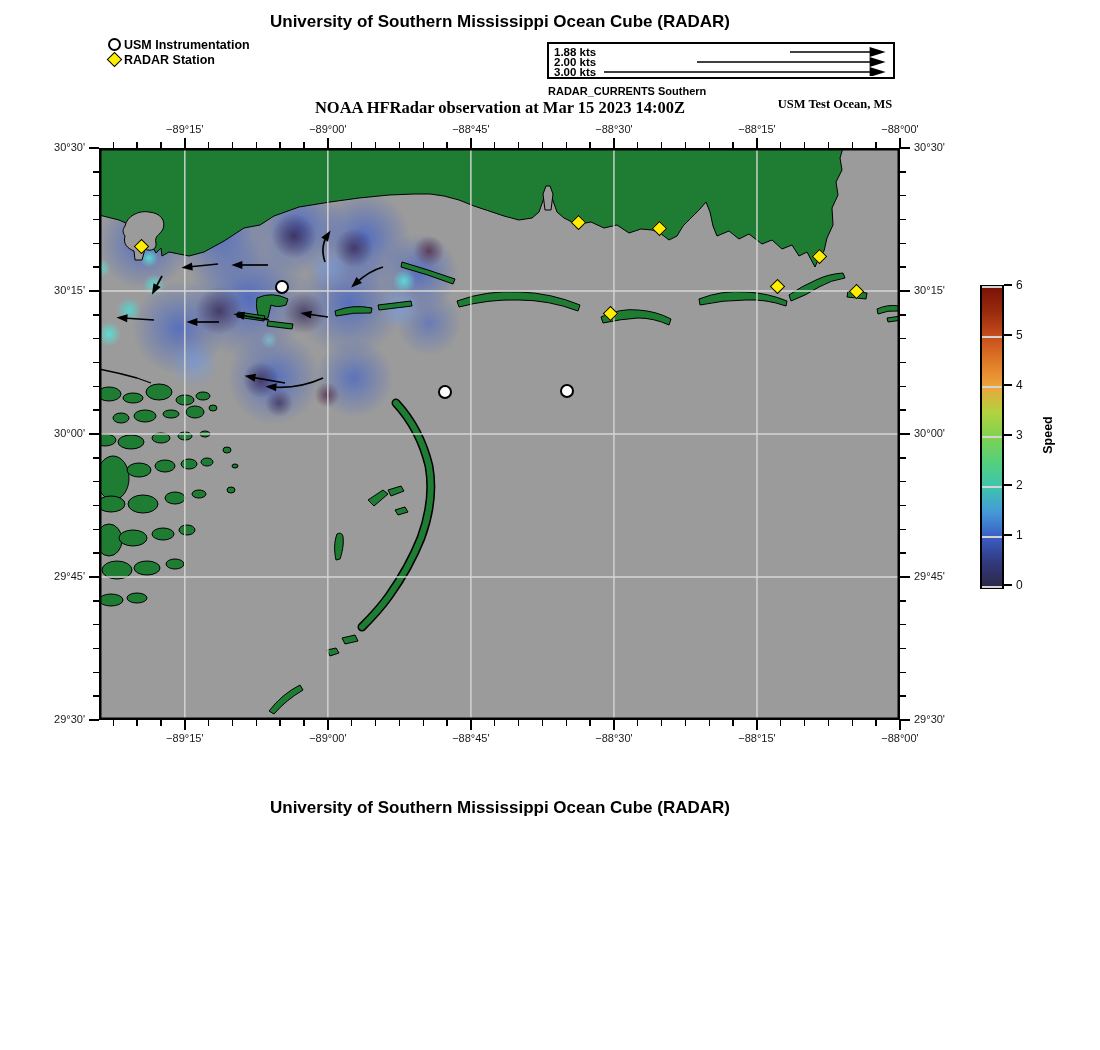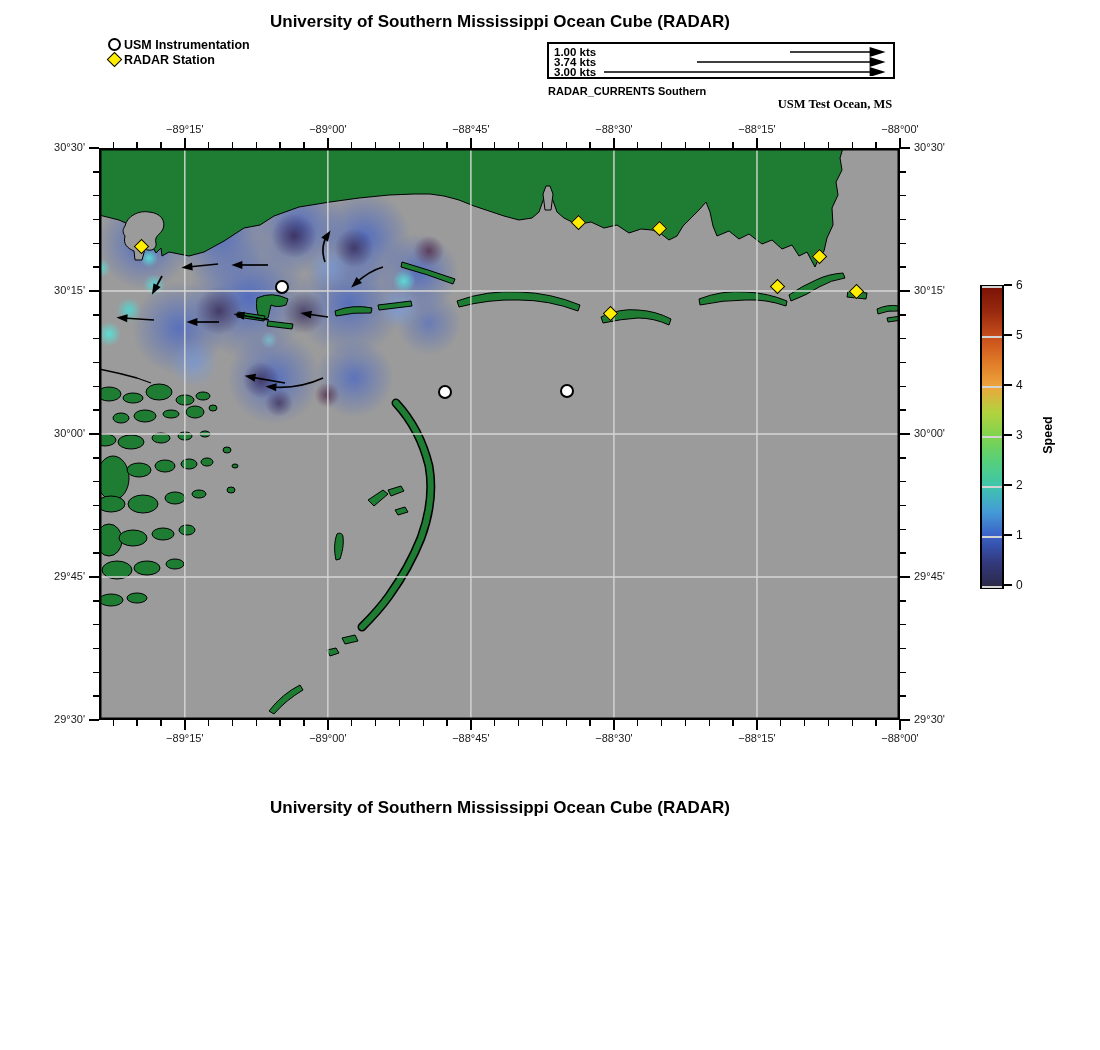--- a/index.html
+++ b/index.html
@@ -85,34 +85,35 @@
       <span class="circle-icon"></span>
       <span>USM Instrumentation</span>
     </div>
     <div class="legend-row">
       <span class="diamond-icon"></span>
       <span>RADAR Station</span>
     </div>
   </div>
 
   <div class="vector-box">
-    <span class="vec-row" style="top:3px">1.00 kts</span>
-    <span class="vec-row" style="top:13px">3.74 kts</span>
+    <span class="vec-row" style="top:3px">1.88 kts</span>
+    <span class="vec-row" style="top:13px">2.00 kts</span>
     <span class="vec-row" style="top:23px">3.00 kts</span>
     <svg id="vec-svg" width="343" height="32" style="position:absolute;left:0;top:0;">
         <path d="M241,8 L327,8" fill="none" stroke="#000" stroke-width="1.3"></path>
         <polygon points="336.6,8 320.6,13 320.6,3" fill="#000"></polygon>
         <path d="M148,18 L327,18" fill="none" stroke="#000" stroke-width="1.3"></path>
         <polygon points="336.6,18 320.6,23 320.6,13" fill="#000"></polygon>
         <path d="M55,28 L327,28" fill="none" stroke="#000" stroke-width="1.3"></path>
         <polygon points="336.6,28 320.6,33 320.6,23" fill="#000"></polygon>
       </svg>
   </div>
   <div class="vector-caption">RADAR_CURRENTS Southern</div>
 
+  <div class="subtitle">NOAA HFRadar observation at Mar 15 2023 14:00Z</div>
   <div class="region-label">USM Test Ocean, MS</div>
 
   <div class="map-frame" id="map-area">
     <div class="field"></div>
 
     <svg class="land-svg" width="801" height="572" viewBox="0 0 801 572">
       <g fill="#1e7d33" stroke="#000" stroke-width="1" stroke-linejoin="round">
         <path d="M0,0 L744,0 L741,10 L743,22 L737,34 L739,47 L733,60 L734,77 L728,90 L725,103 L719,112 L716,119 L708,104 L700,108 L693,97 L683,101 L673,92 L663,96 L650,86 L640,91 L630,83 L618,88 L614,78 L611,64 L607,54 L600,62 L592,70 L584,78 L578,88 L570,92 L561,85 L553,82 L542,81 L530,85 L518,77 L505,80 L492,74 L481,76 L473,74 L465,70 L458,64 L452,47 L446,47 L440,64 L433,70 L420,72 L405,68 L390,63 L375,58 L360,52 L345,48 L331,46 L315,46 L290,47 L260,50 L231,54 L200,59 L175,68 L161,77 L145,80 L125,93 L105,104 L90,108 L80,106 L70,104 L63,108 L62,100 L57,105 L50,92 L38,80 L20,72 L0,67 Z"></path>
         <path fill="#9b9b9b" d="M26,78 C28,68 40,62 50,64 C62,65 67,73 64,81 C61,87 55,88 57,95 C58,101 52,104 46,101 L43,112 L36,112 L35,103 C28,100 24,96 26,88 C23,84 24,81 26,78 Z"></path>
         <path fill="#9b9b9b" d="M444,46 L447,38 L451,38 L454,46 L452,62 L446,62 Z"></path>

